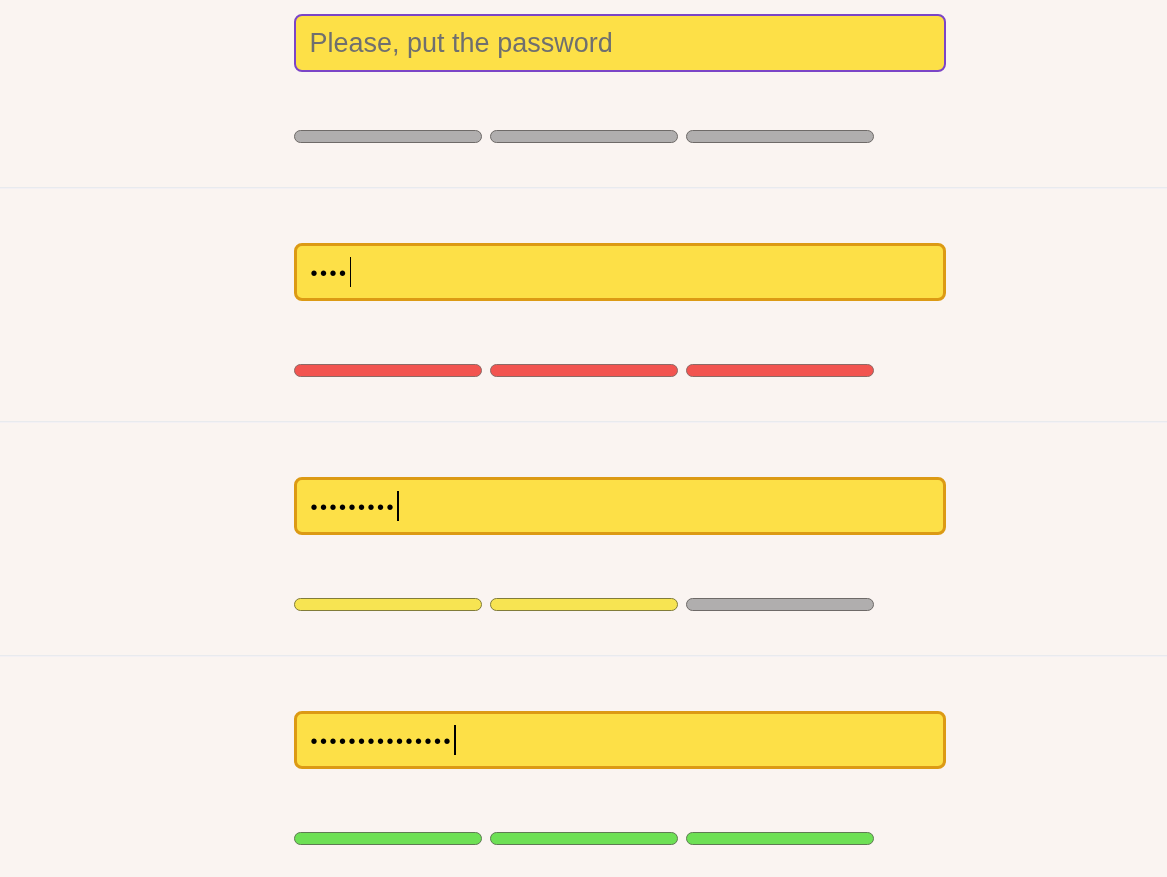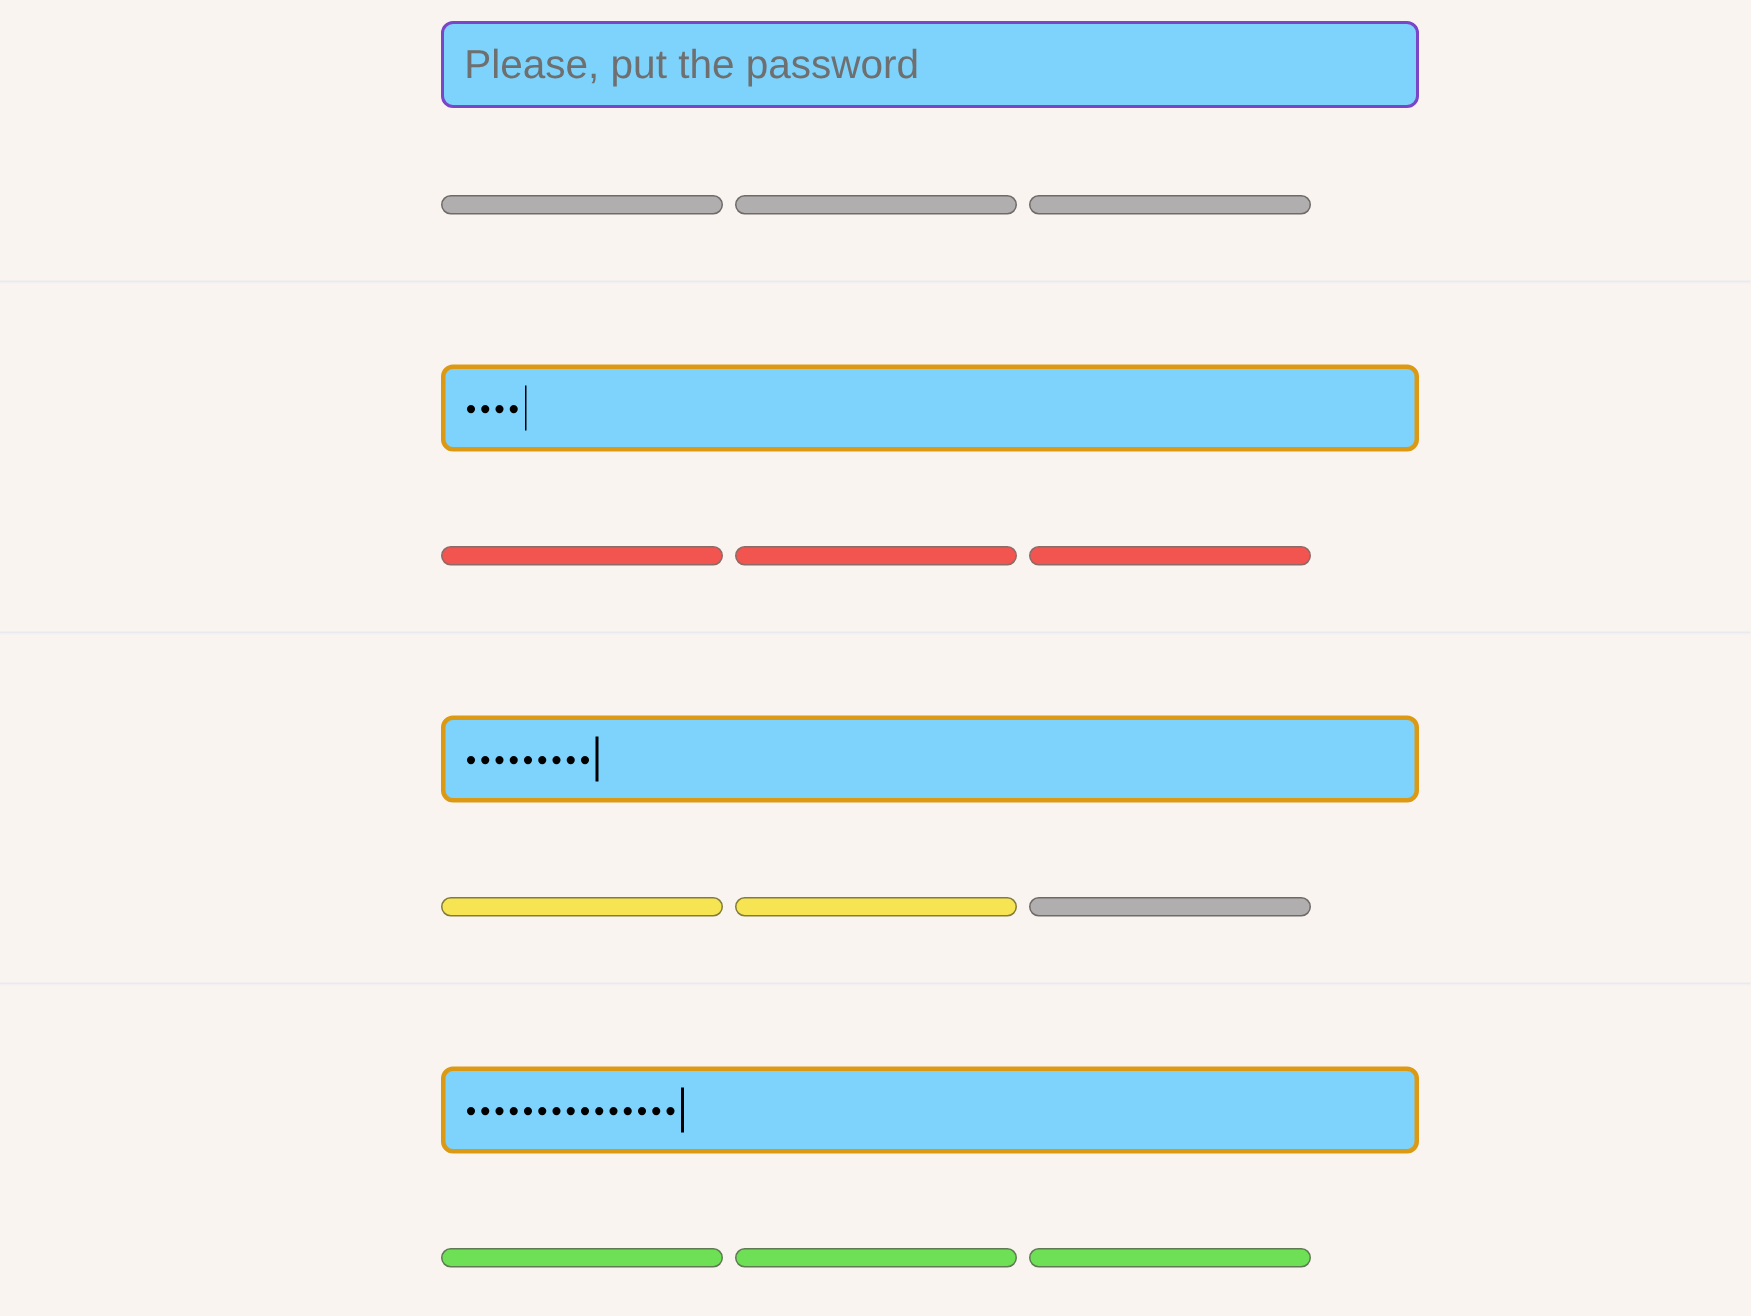--- a/index.html
+++ b/index.html
@@ -34,21 +34,21 @@
     position: relative;
     width: 580px;
     margin: 0 auto;
     box-sizing: border-box;
   }
   .pw-input {
     display: block;
     box-sizing: border-box;
     width: 652px;
     height: 58px;
-    background: #7dd3fc;
+    background: #fde047;
     border-radius: 8px;
     font-family: "Liberation Sans", sans-serif;
     outline: none;
     padding: 0 14px;
   }
   .pw-input.empty {
     border: 2px solid #7b45c7;
     font-size: 27px;
     color: #6f6f6f;
     line-height: 54px;

